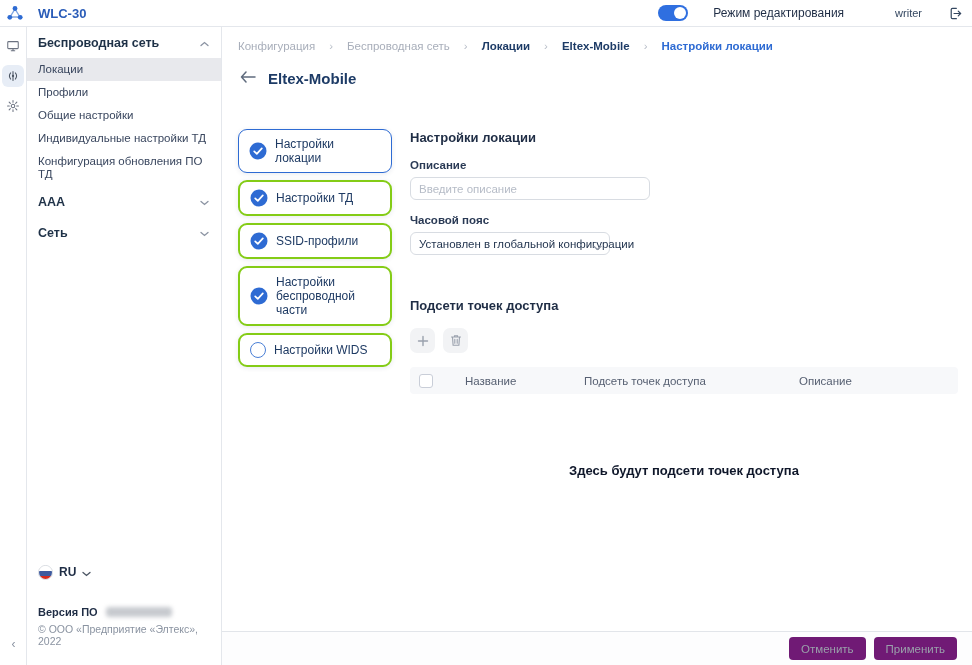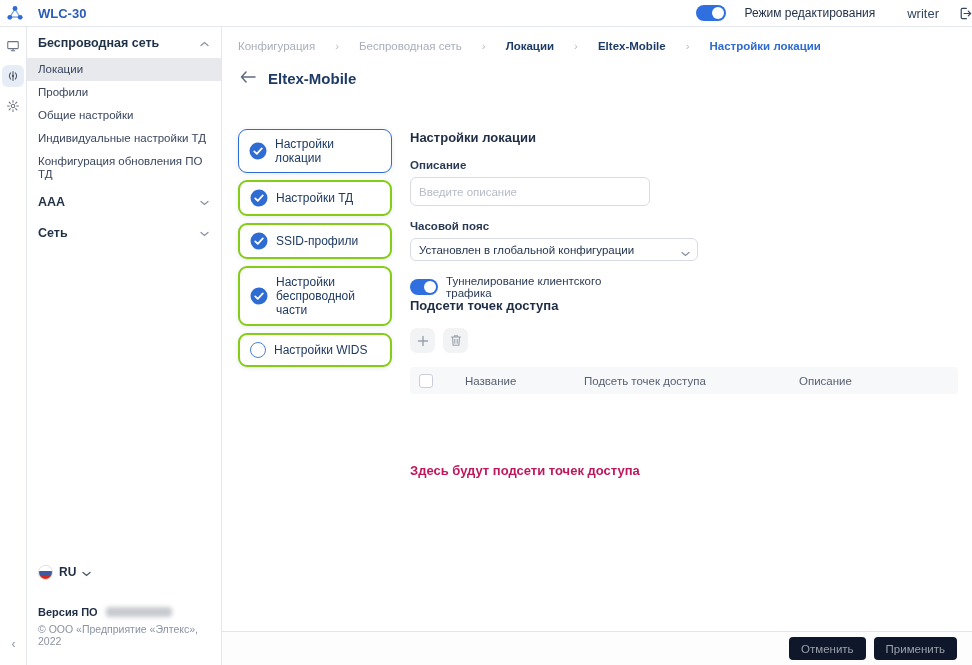--- a/index.html
+++ b/index.html
@@ -5,25 +5,25 @@
   * { margin:0; padding:0; box-sizing:border-box; }
   html,body { width:972px; height:665px; overflow:hidden; background:#fff;
     font-family:"Liberation Sans", sans-serif; }
   .app { position:relative; width:972px; height:665px; background:#fff; color:#1f2d45; }
 
   
   .topbar { position:absolute; top:0; left:0; right:0; height:27px; background:#fff;
     border-bottom:1px solid #e4e7ec; display:flex; align-items:center; z-index:6; }
   .logo { position:absolute; left:6px; top:4px; width:18px; height:18px; }
   .app-title { position:absolute; left:38px; font-size:13px; font-weight:700; color:#2a5cb8; }
-  .topbar-right { margin-left:auto; display:flex; align-items:center; gap:18px; padding-right:0; }
+  .topbar-right { margin-left:auto; display:flex; align-items:center; gap:25px; padding-right:10px; }
   .toggle { position:relative; width:30px; height:16px; border-radius:8px; background:#2f6fe0; cursor:pointer; flex:none; }
   .toggle .knob { position:absolute; top:2px; right:2px; width:12px; height:12px; border-radius:50%; background:#fff; }
   .edit-label { font-size:12px; color:#1f2d45; }
-  .user-name { font-size:13px; color:#344760; margin-left:14px; }
+  .user-name { font-size:11px; color:#344760; margin-left:26px; }
   .icon-svg { display:block; }
 
   
   .rail { position:absolute; top:27px; left:0; width:27px; bottom:0; background:#fff;
     border-right:1px solid #e4e7ec; }
   .rail-btn { width:22px; height:22px; margin:8px auto 6px; display:flex; align-items:center;
     justify-content:center; border-radius:6px; color:#6b7280; cursor:pointer; }
   .rail-btn.active { background:#e7edf6; color:#4b5563; }
   .rail-collapse { position:absolute; bottom:14px; left:0; width:27px; text-align:center;
     color:#8a93a1; font-size:12px; cursor:pointer; }
@@ -40,21 +40,21 @@
   .lang-row { display:flex; align-items:center; gap:6px; margin-bottom:14px; cursor:pointer; }
   .flag { width:15px; height:15px; border-radius:50%; overflow:hidden; border:1px solid #d6dae0; flex:none; }
   .flag div { height:5px; }
   .lang-code { font-size:12px; font-weight:700; color:#1f2d45; }
   .version-row { font-size:11px; font-weight:700; color:#1f2d45; display:flex; align-items:center; gap:8px; margin-bottom:5px;margin-top:25px; }
   .version-blur { display:inline-block; width:66px; height:10px; background:#c7cacf; border-radius:3px; filter:blur(2.2px); }
   .copyright { font-size:10.5px; color:#8a93a1; }
 
   
   .main { position:absolute; top:27px; left:222px; right:0; bottom:0; background:#fff; }
-  .breadcrumb { position:absolute; top:13px; left:16px; font-size:11.5px; display:flex; gap:20px; align-items:center; white-space:nowrap; }
+  .breadcrumb { position:absolute; top:13px; left:16px; font-size:11.5px; display:flex; gap:14px; align-items:center; white-space:nowrap; }
   .bc-muted { color:#a8aeba; cursor:pointer; }
   .bc-dark { color:#1d3b66; font-weight:600; cursor:pointer; }
   .bc-active { color:#2e6bd3; font-weight:600; cursor:pointer; }
   .bc-sep { color:#b9bfc9; }
   .title-row { position:absolute; top:42px; left:18px; display:flex; align-items:center; gap:12px; }
   .back-arrow { color:#5f6b7d; cursor:pointer; }
   .page-title { font-size:15px; font-weight:700; color:#1d3b66; }
 
   
   .tabs-col { position:absolute; top:102px; left:16px; width:154px; }
@@ -62,50 +62,50 @@
     display:flex; align-items:center; gap:8px; margin-bottom:7px; cursor:pointer;
     box-shadow:0 1px 5px rgba(25,45,85,.10); font-size:12px; color:#1e3a63; line-height:14px; }
   .tab-card.selected { border:1.5px solid #2e6bd3; }
   .check-circle { width:18px; height:18px; flex:none; }
   .empty-circle { width:16px; height:16px; border:1.5px solid #4a7fd6; border-radius:50%; flex:none; background:#fff; }
 
   
   .form-col { position:absolute; top:103px; left:188px; width:240px; }
   .section-heading { font-size:13px; font-weight:700; color:#1f2d45; }
   .field-label { font-size:11.5px; font-weight:700; color:#2a3a55; margin:14px 0 6px; }
-  .text-input { width:240px; height:29px; border:1px solid #d8dce2; border-radius:6px; padding:0 8px;
+  .text-input { width:240px; height:23px; border:1px solid #d8dce2; border-radius:6px; padding:0 8px;
     font-size:11.5px; font-family:"Liberation Sans", sans-serif; color:#1f2d45; outline:none; }
   .text-input::placeholder { color:#b6bcc7; }
-  .select { width:288px; height:23px; border:1px solid #d8dce2; border-radius:6px; padding:0 22px 0 8px;
+  .select { width:200px; height:23px; border:1px solid #d8dce2; border-radius:6px; padding:0 22px 0 8px;
     font-size:11.5px; color:#243650; display:flex; align-items:center; position:relative; cursor:pointer;
     white-space:nowrap; }
   .select .sel-chev { position:absolute; right:7px; top:8px; }
   .toggle-row { display:flex; align-items:center; gap:8px; margin-top:14px; }
   .toggle-sm { position:relative; width:28px; height:16px; border-radius:8px; background:#2f6fe0; cursor:pointer; flex:none; }
   .toggle-sm .knob { position:absolute; top:2px; right:2px; width:12px; height:12px; border-radius:50%; background:#fff; }
   .toggle-label { font-size:11.5px; color:#2a3a55; }
 
   
   .subnets { position:absolute; top:271px; left:188px; right:14px; }
   .icon-btns { display:flex; gap:8px; margin-top:15px; }
   .icon-btn { width:25px; height:25px; border-radius:7px; background:#f2f3f5; border:none;
     display:flex; align-items:center; justify-content:center; color:#9aa1ad; cursor:pointer; }
   .table-header { margin-top:14px; height:27px; background:#f7f8fa; border-radius:4px;
     display:grid; grid-template-columns:55px 119px 215px 1fr; align-items:center;
     font-size:11.5px; color:#576072; }
   .th-check { display:flex; justify-content:flex-start; padding-left:9px; }
   .checkbox { width:14px; height:14px; border:1px solid #c9ced8; border-radius:3px; background:#fff; cursor:pointer; }
-  .empty-state { position:absolute; top:436px; left:188px; right:14px; 
-    font-size:13px; font-weight:700; color:#be185d; }
+  .empty-state { position:absolute; top:436px; left:188px; right:14px; text-align:center;
+    font-size:13px; font-weight:700; color:#0f172a; }
 
   
   .main-footer { position:absolute; left:0; right:0; bottom:0; height:34px; background:#fdfdfe;
     border-top:1px solid #e2e5ea; display:flex; align-items:center; justify-content:flex-end;
     gap:8px; padding-right:15px; }
-  .btn-muted { height:23px; padding:0 12px; background:#0f172a; color:#9aa0ab; border:none;
+  .btn-muted { height:23px; padding:0 12px; background:#701a75; color:#9aa0ab; border:none;
     border-radius:4px; font-size:11.5px; font-family:"Liberation Sans", sans-serif; cursor:pointer; }
 </style>
 </head>
 <body>
 
 <div class="app">
 
   <div class="topbar">
     <span class="logo">
       <svg class="icon-svg" width="18" height="18" viewBox="0 0 18 18">
@@ -283,26 +283,20 @@
       <input class="text-input" type="text" placeholder="Введите описание" style="">
       <div class="field-label">Часовой пояс</div>
       <div class="select">
         <span>Установлен в глобальной конфигурации</span>
         <span class="sel-chev">
           <svg width="9" height="6" viewBox="0 0 9 6" fill="none" stroke="#8c94a3" stroke-width="1.3" stroke-linecap="round">
               <path d="M1 1.5 4.5 4.5 8 1.5"></path>
             </svg>
         </span>
       </div>
-      <div class="toggle-row">
-        <span class="toggle-sm">
-            <span class="knob"></span>
-          </span>
-        <span class="toggle-label">Туннелирование клиентского трафика</span>
-      </div>
     </div>
 
     <div class="subnets">
       <div class="section-heading">Подсети точек доступа</div>
       <div class="icon-btns">
         <button class="icon-btn">
           <svg width="12" height="12" viewBox="0 0 12 12" fill="none" stroke="currentColor" stroke-width="1.4" stroke-linecap="round">
               <path d="M6 1.5v9M1.5 6h9"></path>
             </svg>
         </button>

